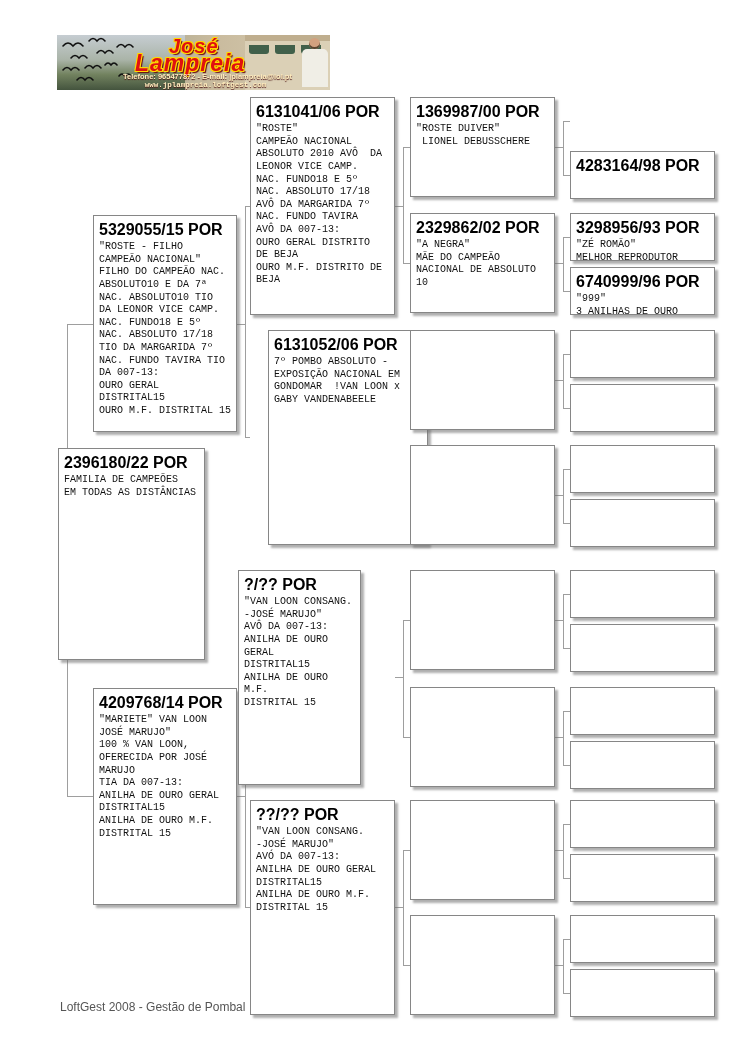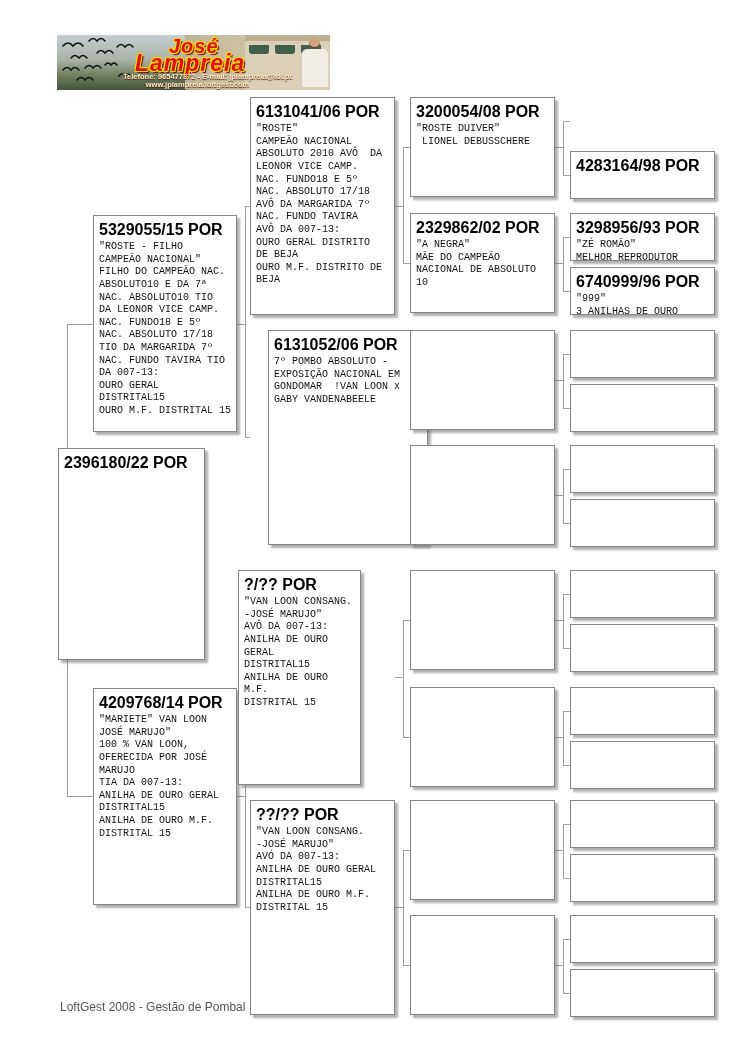--- a/index.html
+++ b/index.html
@@ -20,21 +20,21 @@
   .man-coat{width:26px;height:38px;background:#f0eee6;border-radius:5px 5px 0 0;margin-left:3px;}
   .birds{position:absolute;left:0;top:0;}
   .t-name{position:absolute;font-weight:bold;font-style:italic;color:#e01010;letter-spacing:1px;
           text-shadow:-1px -1px 0 #ffd800,1px -1px 0 #ffd800,-1px 1px 0 #ffd800,1px 1px 0 #ffd800,2px 2px 1px #6b0d0d;
           line-height:1;white-space:nowrap;}
   .t-jose{left:112px;top:1px;font-size:20px;text-align:right;}
   .t-lampreia{left:78px;top:17px;font-size:23px;}
   .t-small{position:absolute;left:0;width:273px;text-align:center;font-weight:bold;font-size:7.5px;
            color:#ffedbe;text-shadow:0 1px 1px #4a1414;line-height:1.1;white-space:nowrap;}
   .t-contact{top:38px;padding-left:14px;}
-  .t-web{top:46px;padding-left:4px;}
+  .t-web{top:46px;padding-left:12px;font-family:Liberation Mono, monospace;}
 
   
   .connectors{position:absolute;left:0;top:0;}
 
   
   .pbox{position:absolute;background:#ffffff;border:1px solid #868686;box-sizing:border-box;
         box-shadow:3px 3px 2px rgba(110,110,110,0.55);}
   .ring{font-family:"Liberation Sans",sans-serif;font-weight:bold;font-size:16px;color:#000;
         padding:4px 4px 0 5px;line-height:1.2;white-space:nowrap;}
   .desc{font-family:"Liberation Mono","DejaVu Sans Mono",monospace;font-size:10px;line-height:12.6px;
@@ -95,20 +95,22 @@
       M555 380 H563 M570 354 H563 V408 H570
       M555 495 H563 M570 469 H563 V523 H570
       M555 620 H563 M570 594 H563 V648 H570
       M555 737 H563 M570 711 H563 V765 H570
       M555 850 H563 M570 824 H563 V878 H570
       M555 965 H563 M570 939 H563 V993 H570"></path>
   </svg>
 
   <div class="pbox" style="left:58px;top:448px;width:147px;height:212px">
     <div class="ring">2396180/22 POR</div>
+    <div class="desc">FAMILIA DE CAMPEÕES
+EM TODAS AS DISTÂNCIAS</div>
   </div>
 
   <div class="pbox" style="left:93px;top:215px;width:144px;height:217px">
     <div class="ring">5329055/15 POR</div>
     <div class="desc">"ROSTE - FILHO
 CAMPEÃO NACIONAL"
 FILHO DO CAMPEÃO NAC.
 ABSOLUTO10 E DA 7ª
 NAC. ABSOLUTO10 TIO
 DA LEONOR VICE CAMP.
@@ -173,21 +175,21 @@
     <div class="desc">"VAN LOON CONSANG.
 -JOSÉ MARUJO"
 AVÓ DA 007-13:
 ANILHA DE OURO GERAL
 DISTRITAL15
 ANILHA DE OURO M.F.
 DISTRITAL 15</div>
   </div>
 
   <div class="pbox" style="left:410px;top:97px;width:145px;height:100px">
-    <div class="ring">3200054/08 POR</div>
+    <div class="ring">1369987/00 POR</div>
     <div class="desc">"ROSTE DUIVER"
  LIONEL DEBUSSCHERE</div>
   </div>
   <div class="pbox" style="left:410px;top:213px;width:145px;height:100px">
     <div class="ring">2329862/02 POR</div>
     <div class="desc">"A NEGRA"
 MÃE DO CAMPEÃO
 NACIONAL DE ABSOLUTO
 10</div>
   </div>

